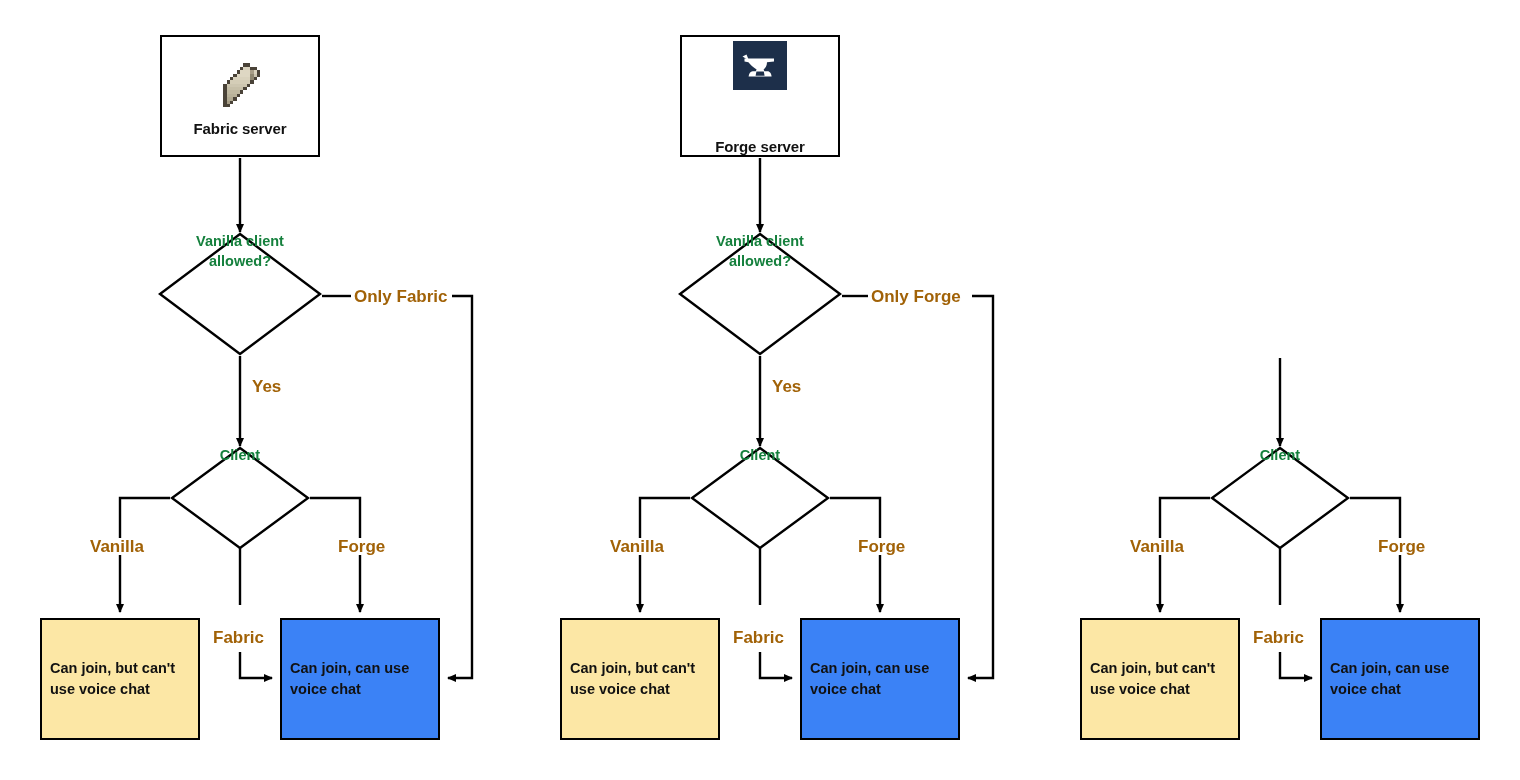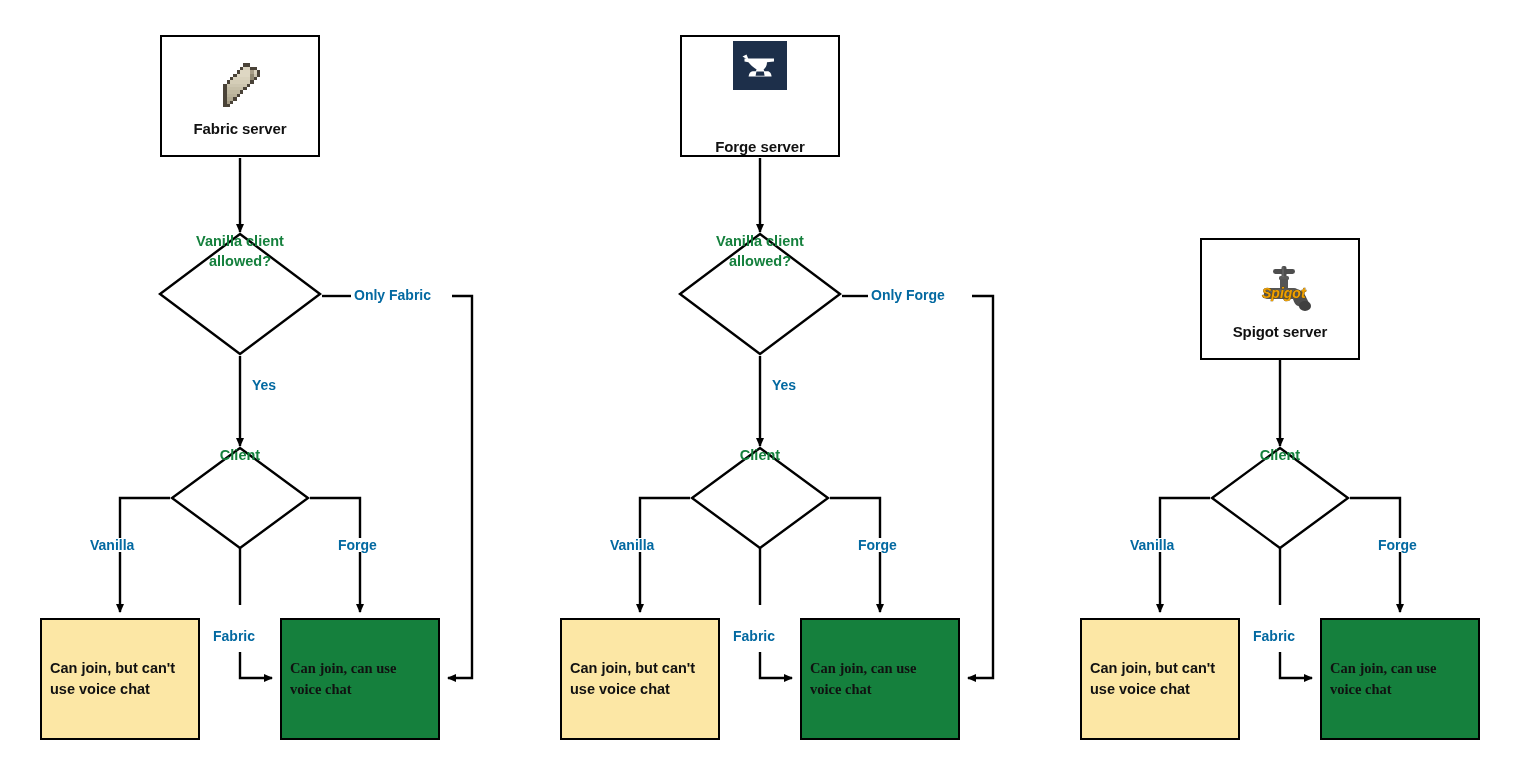--- a/index.html
+++ b/index.html
@@ -57,21 +57,21 @@
     width: 160px;
     height: 122px;
     text-align: left;
     font-size: 14.5px;
     font-weight: bold;
     line-height: 1.45;
     color: #111111;
     padding: 0 8px;
   }
   .outcome-yellow { background: #fce7a5; }
-  .outcome-green  { background: #15803d; font-family: Liberation Serif, serif; }
+  .outcome-green  { background: #3b82f6; }
 
   
   .diamond-wrap {
     position: absolute;
     pointer-events: none;
   }
   .diamond-wrap svg { display: block; }
   .diamond-text {
     position: absolute;
     left: 0;
@@ -84,23 +84,23 @@
     text-align: center;
     font-size: 14.5px;
     font-weight: bold;
     color: #15803d;
     line-height: 1.35;
   }
 
   
   .edge-label {
     position: absolute;
-    font-size: 14px;
+    font-size: 17px;
     font-weight: bold;
-    color: #0369a1;
+    color: #a16207;
     white-space: nowrap;
     background: #ffffff;
     padding: 0 2px;
     line-height: 1;
   }
 
   
   .icon-box {
     width: 54px;
     height: 54px;
@@ -277,41 +277,20 @@
     <div class="diamond-text">Client</div>
   </div>
 
   <div class="edge-label" style="left:608px; top:538px;">Vanilla</div>
   <div class="edge-label" style="left:731px; top:629px;">Fabric</div>
   <div class="edge-label" style="left:856px; top:538px;">Forge</div>
 
   <div class="node outcome outcome-yellow" style="left:560px; top:618px;">Can join, but can't use voice chat</div>
   <div class="node outcome outcome-green" style="left:800px; top:618px;">Can join, can use voice chat</div>
 
-  <div class="node server-node" style="left:1200px; top:238px;">
-    <span class="icon-box">
-      <svg viewBox="0 0 60 52" width="60" height="52" xmlns="http://www.w3.org/2000/svg">
-        <g fill="#4d4d4d">
-          <rect x="20" y="6" width="22" height="5" rx="2.4"></rect>
-          <rect x="28.5" y="3" width="5" height="12" rx="2"></rect>
-          <rect x="26" y="13" width="10" height="4" rx="1.6" fill="#5a5a5a"></rect>
-          <rect x="27" y="16" width="8" height="12" fill="#555555"></rect>
-          <path d="M12 26 h30 c5 0 9 3 11 8 l4 8 c1 3 -1 5 -4 4 l-8 -3 c-3 -1 -4 -4 -5 -7 l-2 -6 H12 Z" fill="#4d4d4d"></path>
-          <rect x="11" y="25" width="34" height="11" rx="4" fill="#555555"></rect>
-          <ellipse cx="52" cy="43" rx="6" ry="5" fill="#3f3f3f"></ellipse>
-        </g>
-        <g opacity="0.35" fill="#808080">
-          <rect x="29" y="4" width="2" height="10"></rect>
-          <rect x="13" y="26.5" width="28" height="2.5" rx="1.2"></rect>
-        </g>
-        <text x="9" y="35" font-family="'Liberation Sans', sans-serif" font-size="14" font-weight="bold" font-style="italic" fill="#f0a000" stroke="#6b4a00" stroke-width="0.7" paint-order="stroke">Spigot</text>
-      </svg>
-    </span>
-    <span class="server-label">Spigot server</span>
-  </div>
 
   <div class="diamond-wrap" style="left:1210px; top:446px; width:140px; height:104px;">
     <svg width="140" height="104" xmlns="http://www.w3.org/2000/svg">
       <polygon points="70,2 138,52 70,102 2,52" fill="#ffffff" stroke="#000000" stroke-width="2.4"></polygon>
     </svg>
     <div class="diamond-text">Client</div>
   </div>
 
   <div class="edge-label" style="left:1128px; top:538px;">Vanilla</div>
   <div class="edge-label" style="left:1251px; top:629px;">Fabric</div>

